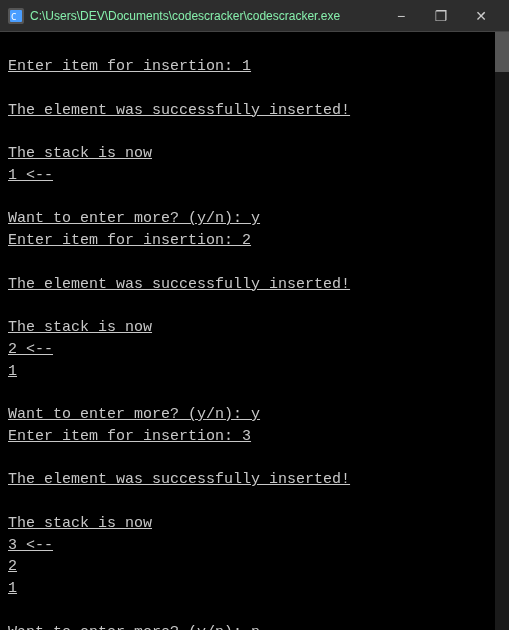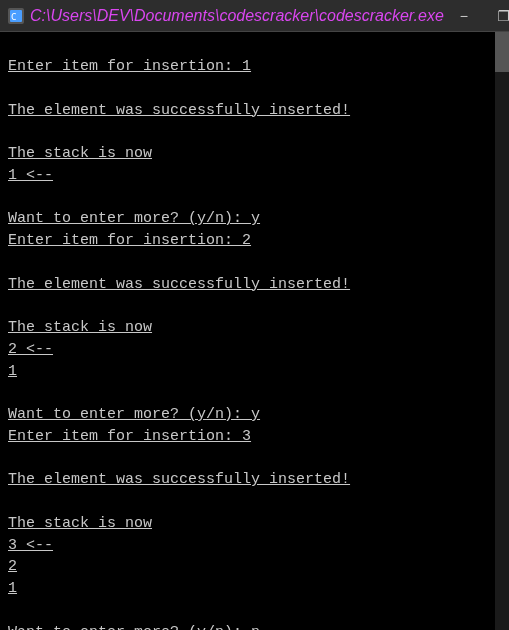--- a/index.html
+++ b/index.html
@@ -36,24 +36,23 @@
       width: 16px;
       height: 16px;
       background: #555;
       border-radius: 2px;
       display: flex;
       align-items: center;
       justify-content: center;
     }
 
     .title-text {
-      color: #d946ef;
-      font-size: 16px;
+      color: #86efac;
+      font-size: 12px;
       font-family: 'Segoe UI', Arial, sans-serif;
-      font-style: italic;
     }
 
     .title-bar-controls {
       display: flex;
       gap: 0;
     }
 
     .title-btn {
       width: 40px;
       height: 32px;

